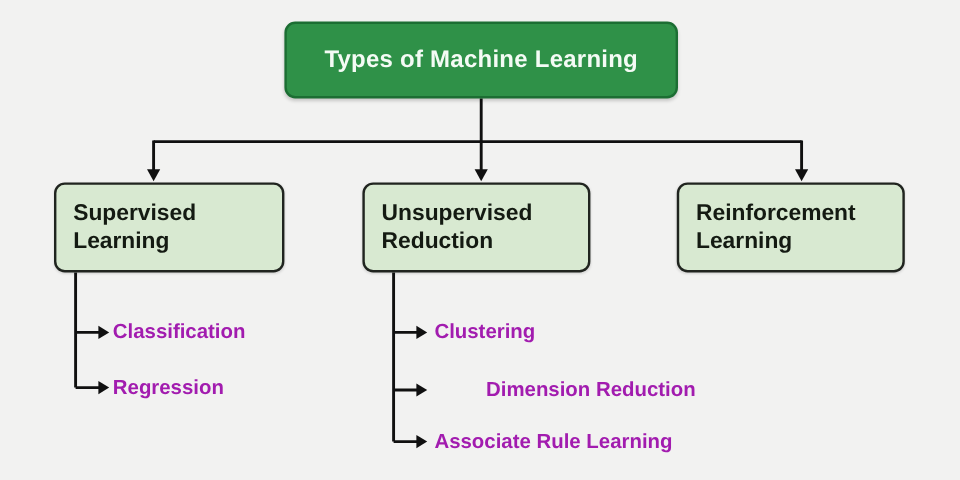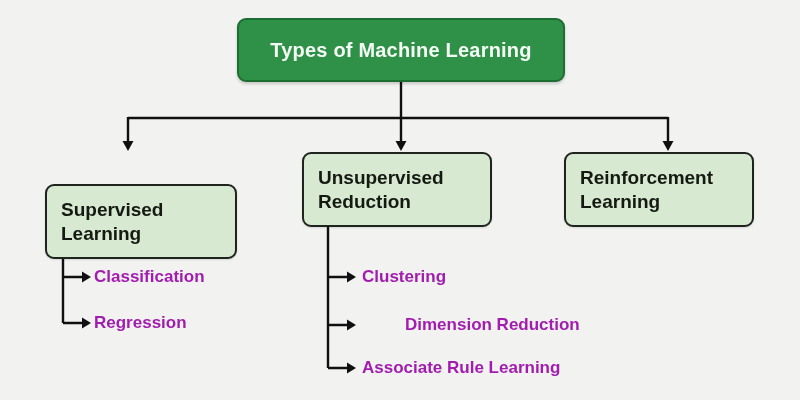--- a/index.html
+++ b/index.html
@@ -52,21 +52,21 @@
     border: 2px solid #20241f;
     box-shadow: 0 1px 2px rgba(0,0,0,0.12);
   }
   .branch-node .lbl {
     color: #141a12;
     font-size: 19px;
     font-weight: 700;
     line-height: 24px;
     padding: 0 14px;
   }
-  .branch-supervised    { left: 45px;  width: 192px; margin-top: 32px; }
+  .branch-supervised    { left: 45px;  width: 192px; }
   .branch-unsupervised  { left: 302px; width: 190px; }
   .branch-reinforcement { left: 564px; width: 190px; }
   .leaf-label {
     position: absolute;
     transform: translateY(-50%);
     color: #a21caf;
     font-size: 17px;
     font-weight: 700;
     white-space: nowrap;
   }

